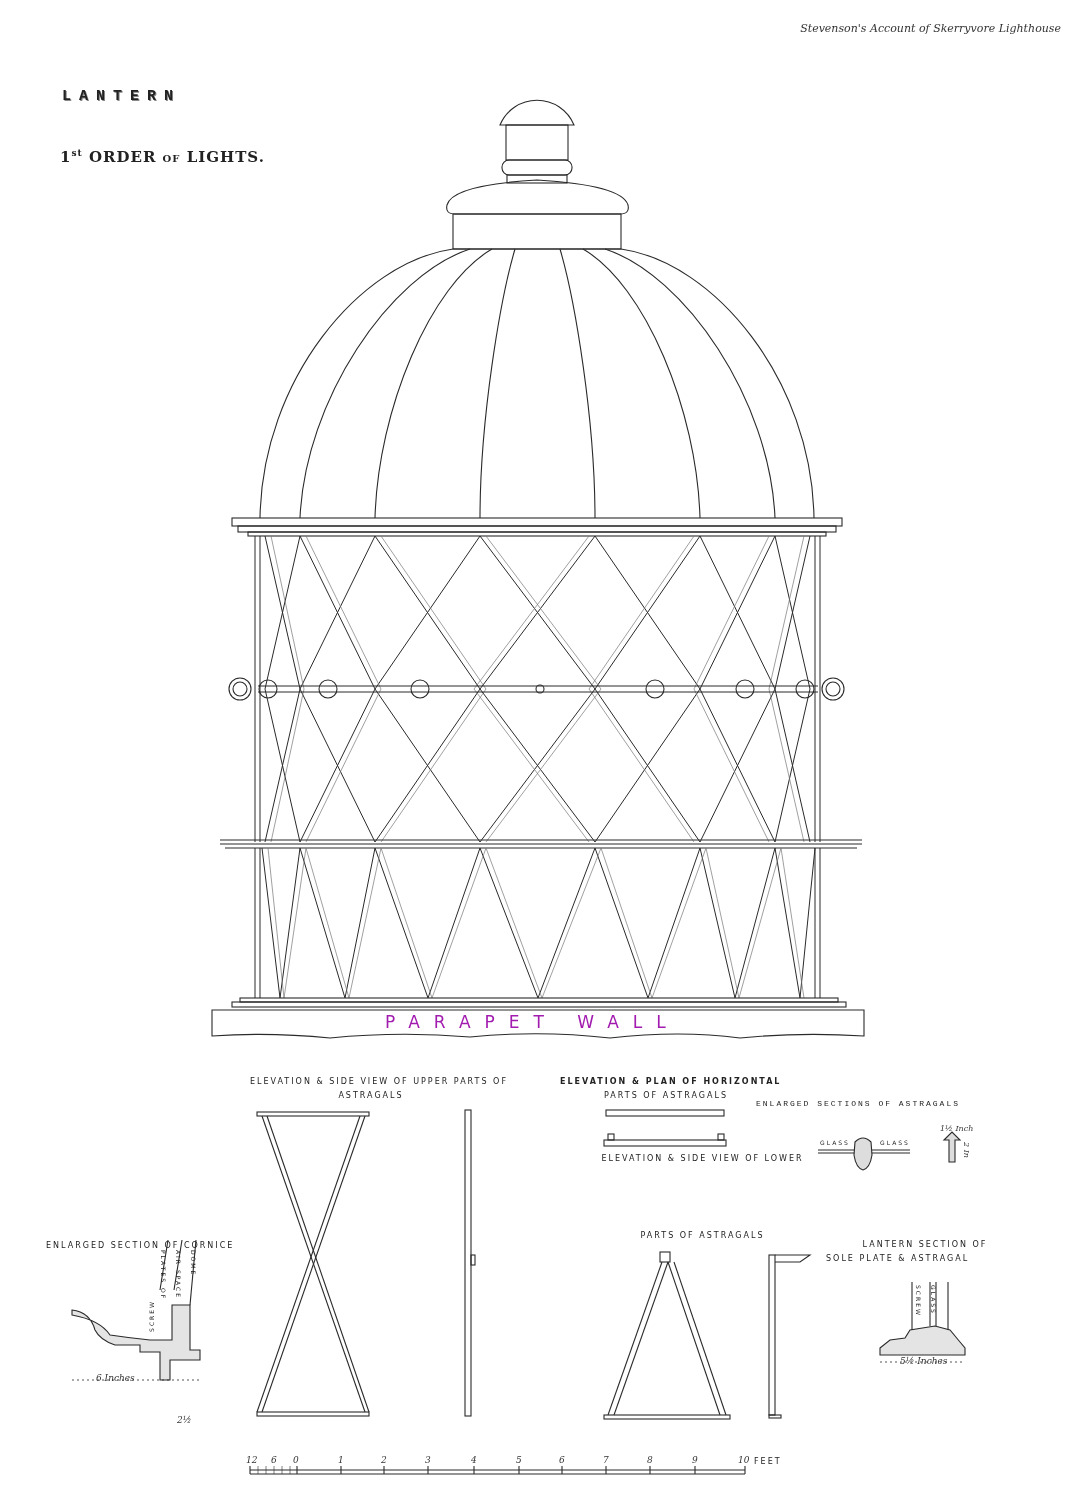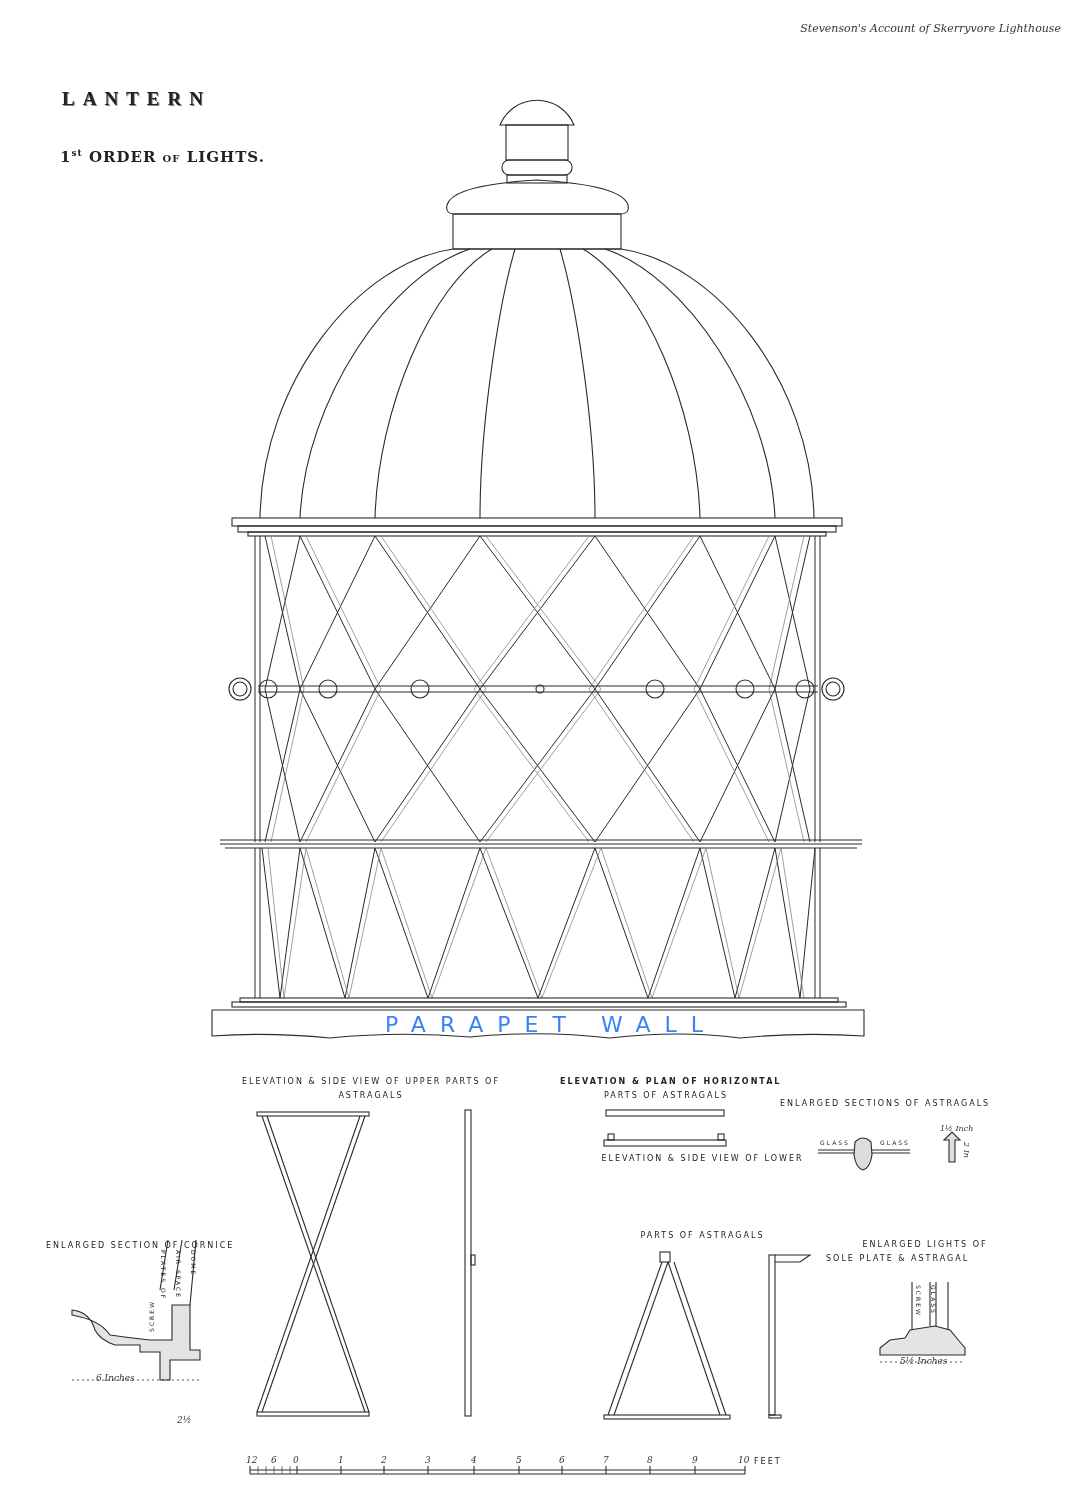--- a/index.html
+++ b/index.html
@@ -1,24 +1,24 @@
 <!DOCTYPE html>
 <html><head>
 <meta charset="utf-8">
 <style>
   html, body { margin: 0; padding: 0; background: #ffffff; }
   body { width: 1075px; height: 1500px; position: relative; overflow: hidden; font-family: "DejaVu Sans", sans-serif; color: #1a1a1a; }
   .abs { position: absolute; }
   .header-credit { right: 14px; top: 4px; font-family: "DejaVu Serif", serif; font-style: italic; font-size: 11px; color: #333; margin-top: 18px; }
-  .title { left: 62px; top: 88px; font-family: Liberation Serif, serif; font-weight: bold; font-size: 19px; letter-spacing: 8px; color: #222; text-shadow: 1px 1px 0 #888; }
+  .title { left: 62px; top: 88px; font-family: Liberation Mono, monospace; font-weight: bold; font-size: 15px; letter-spacing: 8px; color: #222; text-shadow: 1px 1px 0 #888; }
   .subtitle { left: 60px; top: 148px; font-family: "DejaVu Serif", serif; font-weight: bold; font-size: 15px; letter-spacing: 1px; color: #222; text-align: center; }
   .subtitle sup { font-size: 9px; }
   .subtitle small { font-size: 10px; }
   .lbl { font-family: "DejaVu Sans", sans-serif; font-size: 8px; letter-spacing: 2px; color: #222; text-align: center; white-space: nowrap; }
-  .parapet-text { left: 385px; top: 1012px; font-family: "DejaVu Sans", sans-serif; font-size: 22px; letter-spacing: 14px; color: #3b82f6; }
+  .parapet-text { left: 385px; top: 1012px; font-family: "DejaVu Sans", sans-serif; font-size: 17px; letter-spacing: 14px; color: #a21caf; }
   svg { position: absolute; left: 0; top: 0; }
   .tiny { font-family: "DejaVu Serif", serif; font-style: italic; font-size: 9px; color: #333; }
 </style>
 </head>
 <body>
 
 <div class="abs header-credit">Stevenson's Account of Skerryvore Lighthouse</div>
 
 <div class="abs title">LANTERN</div>
 <div class="abs subtitle">
@@ -197,44 +197,44 @@
       <line x1="266" y1="1466" x2="266" y2="1474" stroke-width="0.6"></line>
       <line x1="274" y1="1466" x2="274" y2="1474" stroke-width="0.6"></line>
       <line x1="282" y1="1466" x2="282" y2="1474" stroke-width="0.6"></line>
       <line x1="290" y1="1466" x2="290" y2="1474" stroke-width="0.6"></line>
     </g>
   </g>
 </svg>
 
 <div class="abs parapet-text">PARAPET WALL</div>
 
-<div class="abs lbl" style="left:240px; top:1077px; width:262px;">ELEVATION &amp; SIDE VIEW OF UPPER PARTS OF</div>
+<div class="abs lbl" style="left:248px; top:1077px; width:262px;">ELEVATION &amp; SIDE VIEW OF UPPER PARTS OF</div>
 <div class="abs lbl" style="left:240px; top:1091px; width:262px;">ASTRAGALS</div>
 
 <div class="abs lbl" style="left:560px; top:1077px; width:212px;font-weight:bold;">ELEVATION &amp; PLAN OF HORIZONTAL</div>
 <div class="abs lbl" style="left:560px; top:1091px; width:212px;">PARTS OF ASTRAGALS</div>
 
-<div class="abs lbl" style="left:780px; top:1099px; width:200px;">ENLARGED SECTIONS OF ASTRAGALS</div>
+<div class="abs lbl" style="left:756px; top:1099px; width:200px;font-family:Liberation Mono, monospace;">ENLARGED SECTIONS OF ASTRAGALS</div>
 <div class="abs lbl" style="left:820px; top:1139px; font-size:6px;">GLASS</div>
 <div class="abs lbl" style="left:880px; top:1139px; font-size:6px;">GLASS</div>
 <div class="abs tiny" style="left:940px; top:1124px; font-size:8px;text-align:center;">1½ Inch</div>
 <div class="abs tiny" style="left:962px; top:1142px; font-size:8px; writing-mode: vertical-rl;">2 In</div>
 
 <div class="abs lbl" style="left:600px; top:1154px; width:205px;">ELEVATION &amp; SIDE VIEW OF LOWER</div>
 <div class="abs lbl" style="left:600px; top:1231px; width:205px;">PARTS OF ASTRAGALS</div>
 
 <div class="abs lbl" style="left:46px; top:1241px; width:178px;">ENLARGED SECTION OF CORNICE</div>
 <div class="abs lbl" style="left:148px; top:1300px; font-size:6px; writing-mode: vertical-rl; transform: rotate(180deg);">SCREW</div>
 <div class="abs lbl" style="left:160px; top:1250px; font-size:6px; writing-mode: vertical-rl;">PLATES OF</div>
 <div class="abs lbl" style="left:175px; top:1250px; font-size:6px; writing-mode: vertical-rl;">AIR SPACE</div>
 <div class="abs lbl" style="left:190px; top:1250px; font-size:6px; writing-mode: vertical-rl;">DOME</div>
 <div class="abs tiny" style="left:96px; top:1373px;text-align:center;">6 Inches</div>
 <div class="abs tiny" style="left:177px; top:1415px;">2½</div>
 
-<div class="abs lbl" style="left:860px; top:1240px; width:130px;">ENLARGED LIGHTS OF</div>
+<div class="abs lbl" style="left:860px; top:1240px; width:130px;">LANTERN SECTION OF</div>
 <div class="abs lbl" style="left:826px; top:1254px; width:130px;">SOLE PLATE &amp; ASTRAGAL</div>
 <div class="abs lbl" style="left:915px; top:1285px; font-size:6px; writing-mode: vertical-rl;">SCREW</div>
 <div class="abs lbl" style="left:930px; top:1285px; font-size:6px; writing-mode: vertical-rl;">GLASS</div>
 <div class="abs tiny" style="left:900px; top:1356px;">5½ Inches</div>
 
 <div class="abs tiny" style="left:246px; top:1455px;">12</div>
 <div class="abs tiny" style="left:271px; top:1455px;">6</div>
 <div class="abs tiny" style="left:293px; top:1455px;">0</div>
 <div class="abs tiny" style="left:338px; top:1455px;">1</div>
 <div class="abs tiny" style="left:381px; top:1455px;">2</div>

